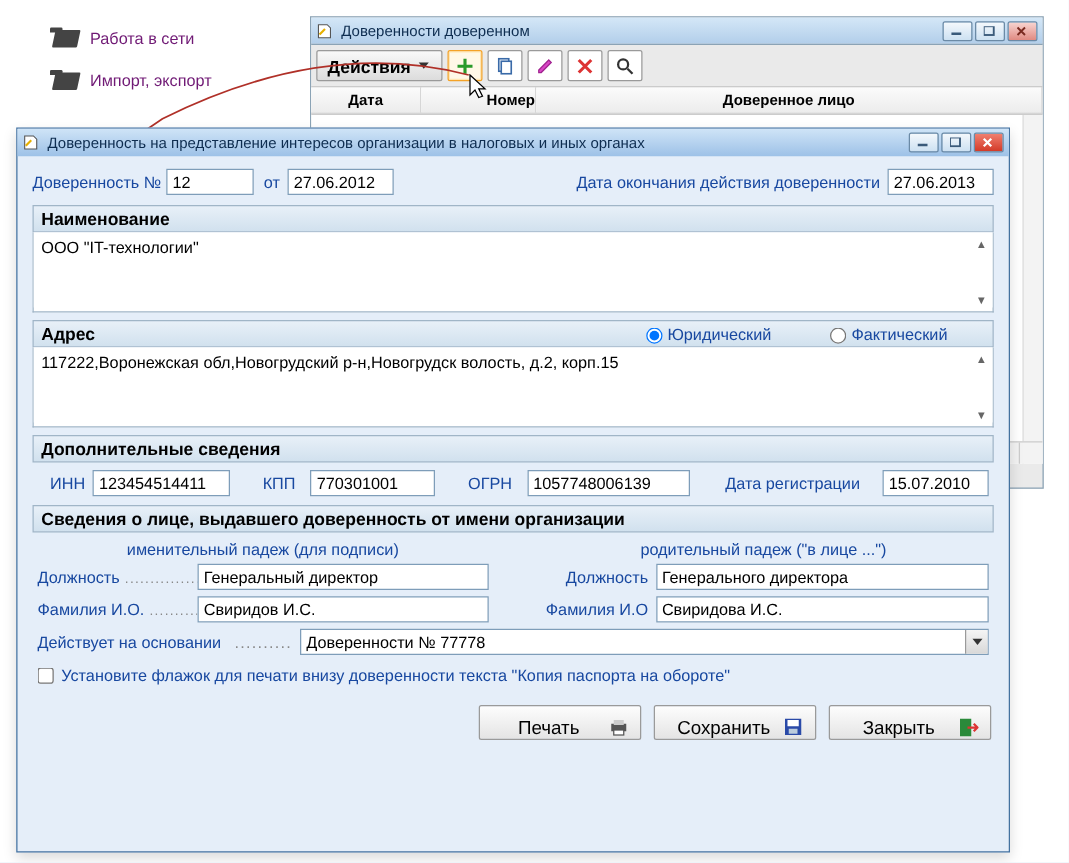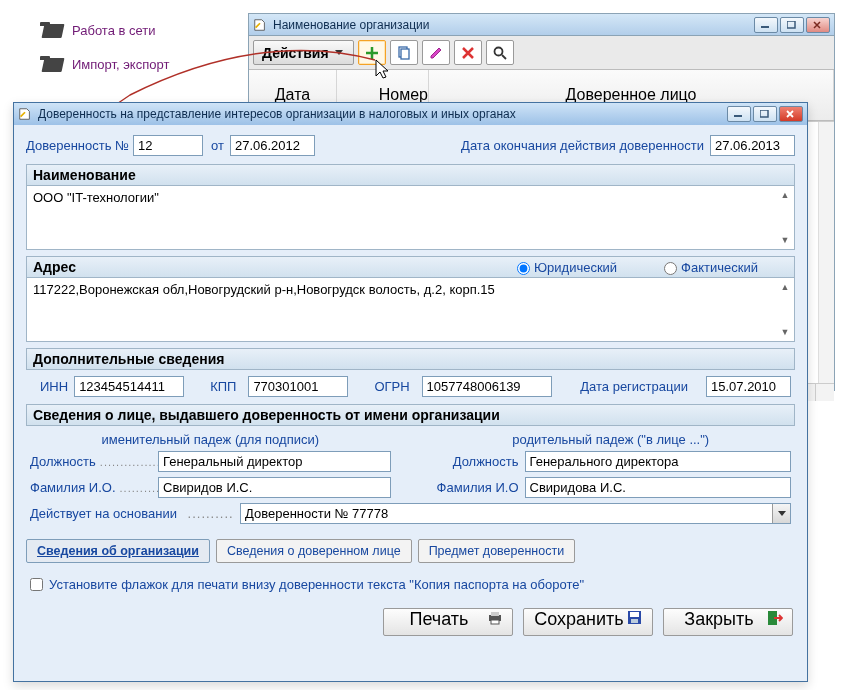--- a/index.html
+++ b/index.html
@@ -23,21 +23,21 @@
   .winbtn { width:24px; height:16px; border:1px solid #6b8aa6; background: linear-gradient(#f4f8fc,#cde1f2); border-radius:2px; display:flex; align-items:center; justify-content:center; font-size:10px; cursor:pointer; }
   .winbtn.close { background: linear-gradient(#f8d4d0,#e08a82); }
 
   .parent-toolbar { padding:4px; display:flex; gap:4px; align-items:center; background:#eaeaea; }
   .actions-btn { height:25px; padding:0 10px 0 8px; background: linear-gradient(#f9f9f9,#dcdcdc); border:1px solid #9a9a9a; border-radius:2px; display:flex; align-items:center; font-weight:bold; font-size:14px; cursor:pointer; }
   .actions-btn::after { content:''; margin-left:6px; border-left:4px solid transparent; border-right:4px solid transparent; border-top:5px solid #333; }
   .tb-btn { width:28px; height:25px; border:1px solid #9a9a9a; border-radius:2px; background:#fff; display:flex; align-items:center; justify-content:center; cursor:pointer; font-size:15px; }
   .tb-btn.hover { border-color:#f4a227; box-shadow:inset 0 0 0 1px #ffe6b3; background:#fff8e7; }
 
   .parent-cols { display:flex; background:#fff; border-top:1px solid #bcbcbc; border-bottom:1px solid #bcbcbc; }
-  .col-header { flex:1; text-align:center; padding:16px 0; border-right:1px solid #d6d6d6; background: linear-gradient(#fbfbfb,#ececec); font-size:16px; }
+  .col-header { flex:1; text-align:center; padding:3px 0; border-right:1px solid #d6d6d6; background: linear-gradient(#fbfbfb,#ececec); font-size:12px;font-weight:bold; }
   .col-header:first-child { flex:0 0 88px; }
   .col-header:nth-child(2) { flex:0 0 92px;text-align:right; }
   .parent-body { background:#fff; height:280px; border-top:1px solid #ccc; position:relative;}
   .parent-body .dotcol { position:absolute; right:0; top:0; bottom:0; width:16px; border-left:1px solid #ddd; background:#f3f3f3;}
   .parent-foot-scroll { position:absolute; left:0; right:0; bottom:0; height:18px; background:#f3f3f3; border-top:1px solid #ccc;}
   .parent-foot-scroll::before { content:''; position:absolute; left:0; width:18px; top:0; bottom:0; border-right:1px solid #ccc;}
   .parent-foot-scroll::after { content:''; position:absolute; right:0; width:18px; top:0; bottom:0; border-left:1px solid #ccc;}
 
   
   .arrow-svg { position:absolute; left:0; top:0; width:855px; height:690px; pointer-events:none; }
@@ -88,21 +88,21 @@
   .basis-select .dd::after { content:''; border-left:4px solid transparent; border-right:4px solid transparent; border-top:5px solid #333; }
 
   .tabs { display:flex; gap:6px; margin:8px 0 12px 0; }
   .tab { padding:4px 10px; border:1px solid #9a9a9a; background:#f3f3f3; color:#1848a0; border-radius:2px; cursor:pointer; font-size:12.5px;}
   .tab.active { text-decoration:underline; background:#e4eaf2; border-color:#7e9db9; font-weight:bold;}
 
   .chk-row { display:flex; align-items:center; margin-bottom:14px; }
   .chk-row input { margin-right:6px; }
 
   .dlg-buttons { display:flex; justify-content:flex-end; gap:10px; padding-right:2px; }
-  .btn { width:130px; height:28px; border:1px solid #9a9a9a; background: linear-gradient(#fdfdfd,#e4e4e4); border-radius:2px; display:flex; align-items:flex-start; padding:0 8px; cursor:pointer; font-size:18px;}
+  .btn { width:130px; height:28px; border:1px solid #9a9a9a; background: linear-gradient(#fdfdfd,#e4e4e4); border-radius:2px; display:flex; align-items:flex-end; padding:0 8px; cursor:pointer; font-size:15px;}
   .btn .blab { flex:1; text-align:center; }
   .btn .bicon { width:18px; height:18px; display:flex; align-items:center; justify-content:center; }
 
   .field-label { display:flex; align-items:baseline; width:128px; }
   .field-label .txt { color:#1848a0; white-space:nowrap;}
   .field-label .dots { flex:1; font-size:11px;}
 </style>
 </head>
 <body>
 
@@ -116,21 +116,21 @@
     <span class="text">Импорт, экспорт</span>
   </div>
 </div>
 
 <div class="parent-window">
   <div class="titlebar">
     <svg class="icon-poa" viewBox="0 0 16 16">
         <path d="M2 2 L10 2 L13 5 L13 14 L2 14 Z" fill="#fff" stroke="#555"></path>
         <path d="M3 11 L8 6" stroke="#e6b000" stroke-width="2"></path>
       </svg>
-    <span class="title">Наименование организации</span>
+    <span class="title">Доверенности доверенном</span>
     <div class="winbtns">
       <div class="winbtn">
           <svg width="10" height="8">
             <rect y="5" width="8" height="2" fill="#3a5a7a"></rect>
           </svg>
         </div>
       <div class="winbtn">
           <svg width="10" height="8">
             <rect x="0" y="0" width="8" height="7" fill="none" stroke="#3a5a7a" stroke-width="1.5"></rect>
           </svg>
@@ -315,25 +315,20 @@
             <span class="lbl-blue">Действует на основании</span>
             <span class="dots" style="flex:1">&nbsp;..........</span>
           </div>
         <div class="basis-select">
           <input class="inp" value="Доверенности № 77778" style="">
           <div class="dd"></div>
         </div>
       </div>
     </div>
 
-    <div class="tabs">
-      <div class="tab active">Сведения об организации</div>
-      <div class="tab">Сведения о доверенном лице</div>
-      <div class="tab">Предмет доверенности</div>
-    </div>
 
     <label class="chk-row">
       <input type="checkbox" style="">
       <span class="lbl-blue">Установите флажок для печати внизу доверенности текста "Копия паспорта на обороте"</span>
     </label>
 
     <div class="dlg-buttons">
       <div class="btn">
         <span class="blab">Печать</span>
         <span class="bicon">

